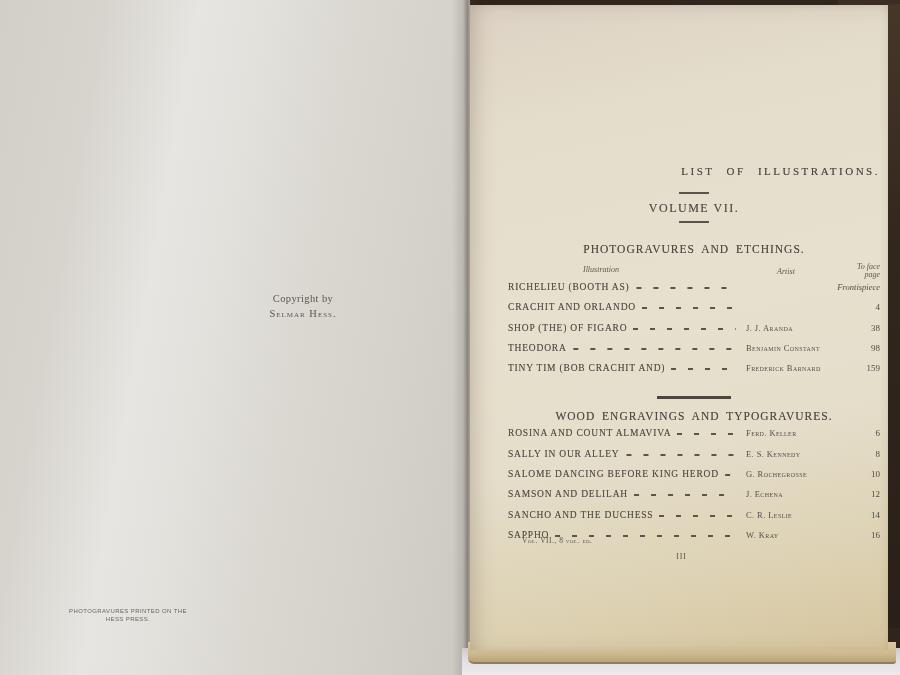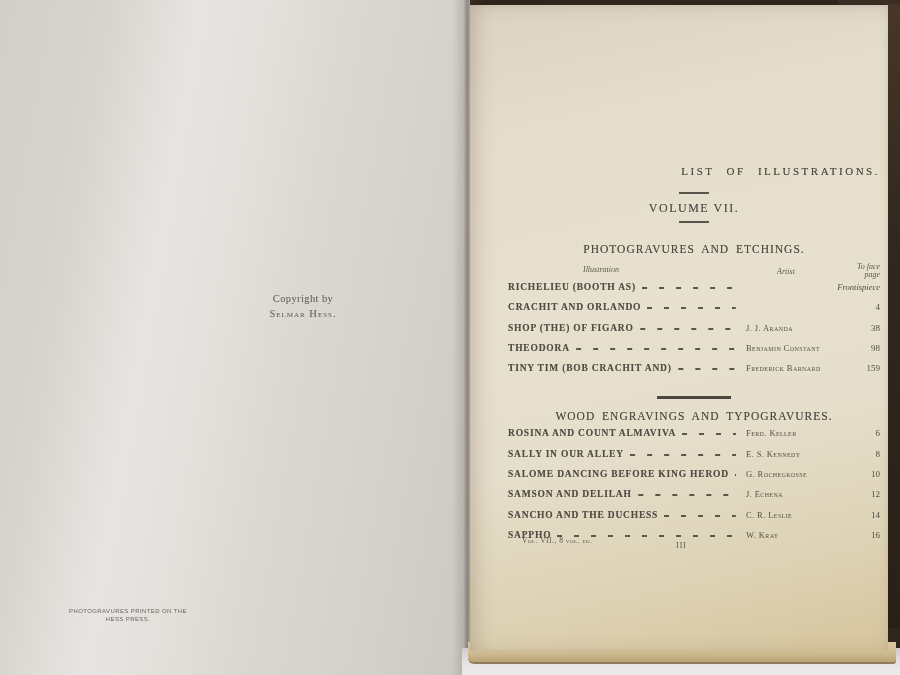--- a/index.html
+++ b/index.html
@@ -93,30 +93,30 @@
   .th-page{flex:1;text-align:right;line-height:8px;padding-top:1px;}
 
   .rows{margin-top:3px;}
   .rows-2{margin-top:6px;}
   .row{display:flex;align-items:baseline;height:20.3px;}
   .cell-title{flex:none;font-size:9.5px;letter-spacing:.8px;color:#514c45;white-space:nowrap;
     text-shadow:0 0 .4px rgba(81,76,69,.45);}
   .leader{flex:1;height:2px;align-self:center;margin:2px 10px 0 6px;
     background-image:repeating-linear-gradient(90deg,#5b554d 0 5px,transparent 5px 17px);
     background-position:right center;}
-  .row-area{width:238px;display:flex;align-items:flex-start;flex:none;box-sizing:border-box;font-weight:bold;}
+  .row-area{width:238px;display:flex;align-items:flex-start;flex:none;box-sizing:border-box;}
   .cell-artist{flex:none;width:80px;font-variant:small-caps;font-size:8.5px;letter-spacing:.4px;
     white-space:nowrap;color:#56514a;}
   .cell-page{flex:1;text-align:right;font-size:9px;color:#514c45;white-space:nowrap;font-family:Liberation Serif, serif;}
   .cell-page.italic{font-style:italic;font-size:8.5px;}
 
   .page-footer{position:relative;margin-top:-16px;height:12px;}
   .edition-note{position:absolute;left:14px;top:2px;font-variant:small-caps;
     font-size:7.5px;letter-spacing:.5px;color:#5a544d;}
-  .folio{position:absolute;left:168px;top:3px;font-variant:small-caps;
+  .folio{position:absolute;left:168px;top:14px;font-variant:small-caps;
     font-size:12px;letter-spacing:1px;color:#5a544d;}
 </style>
 </head>
 <body>
 
 <div class="scene">
 
   <div class="left-page">
     <div class="copyright-block">
       <div>Copyright by</div>

